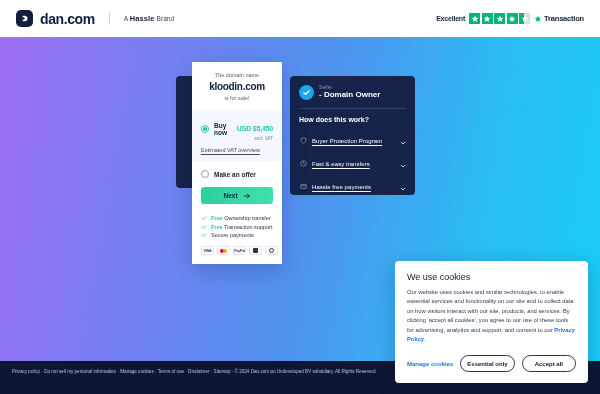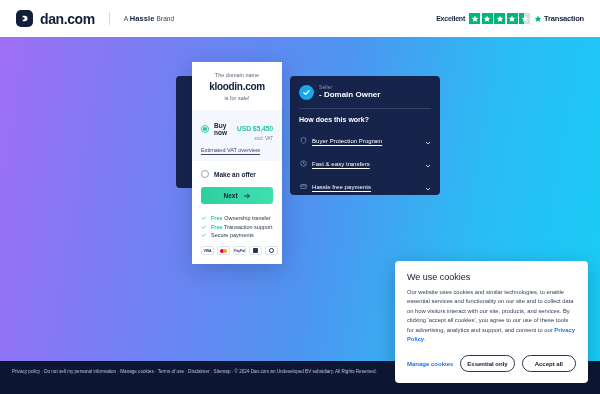--- a/index.html
+++ b/index.html
@@ -62,21 +62,21 @@
   
   .slab-left {
     position: absolute; left: 176px; top: 39px;
     width: 40px; height: 112px;
     background: #16244b; border-radius: 4px;
   }
 
   
   .info-panel {
     position: absolute; left: 290px; top: 39px;
-    width: 150px; height: 119px;
+    width: 125px; height: 119px;
     background: #16244b;
     border-radius: 4px;
     padding: 8px 9px 7px 9px;
     color: #fff;
   }
   .seller-row { display: flex; align-items: center; gap: 5px; }
   .seller-check {
     width: 15px; height: 15px; border-radius: 50%;
     background: #1aa7ec; flex: none;
     display:flex; align-items:center; justify-content:center;

